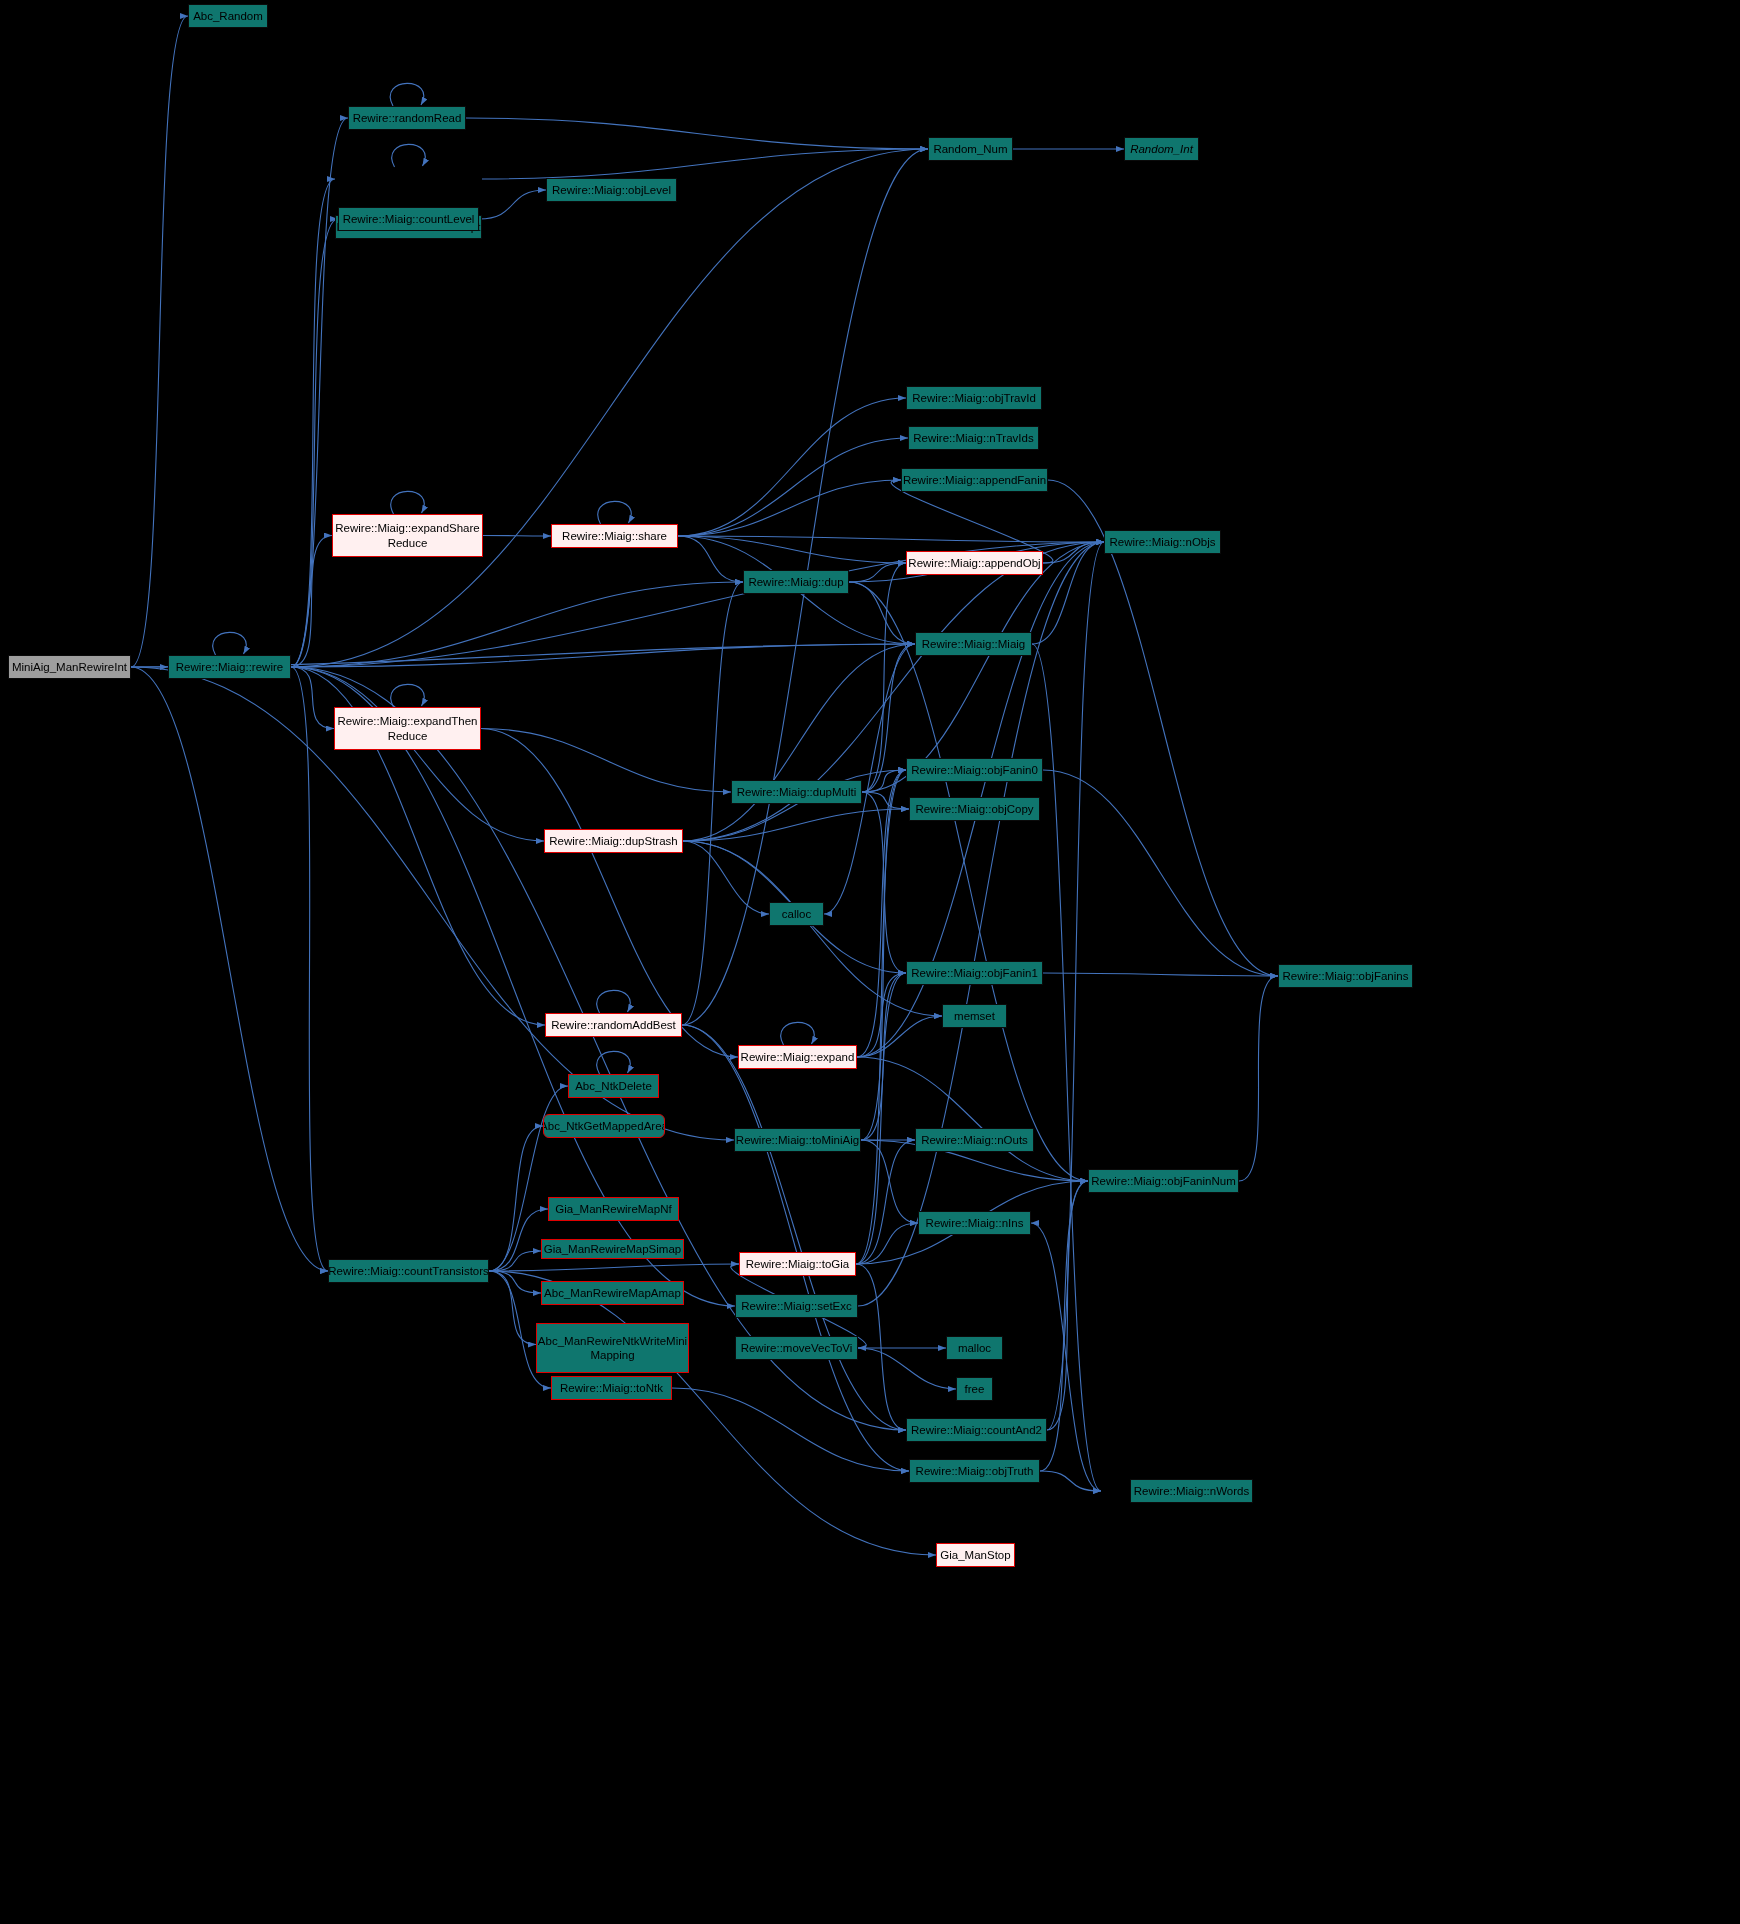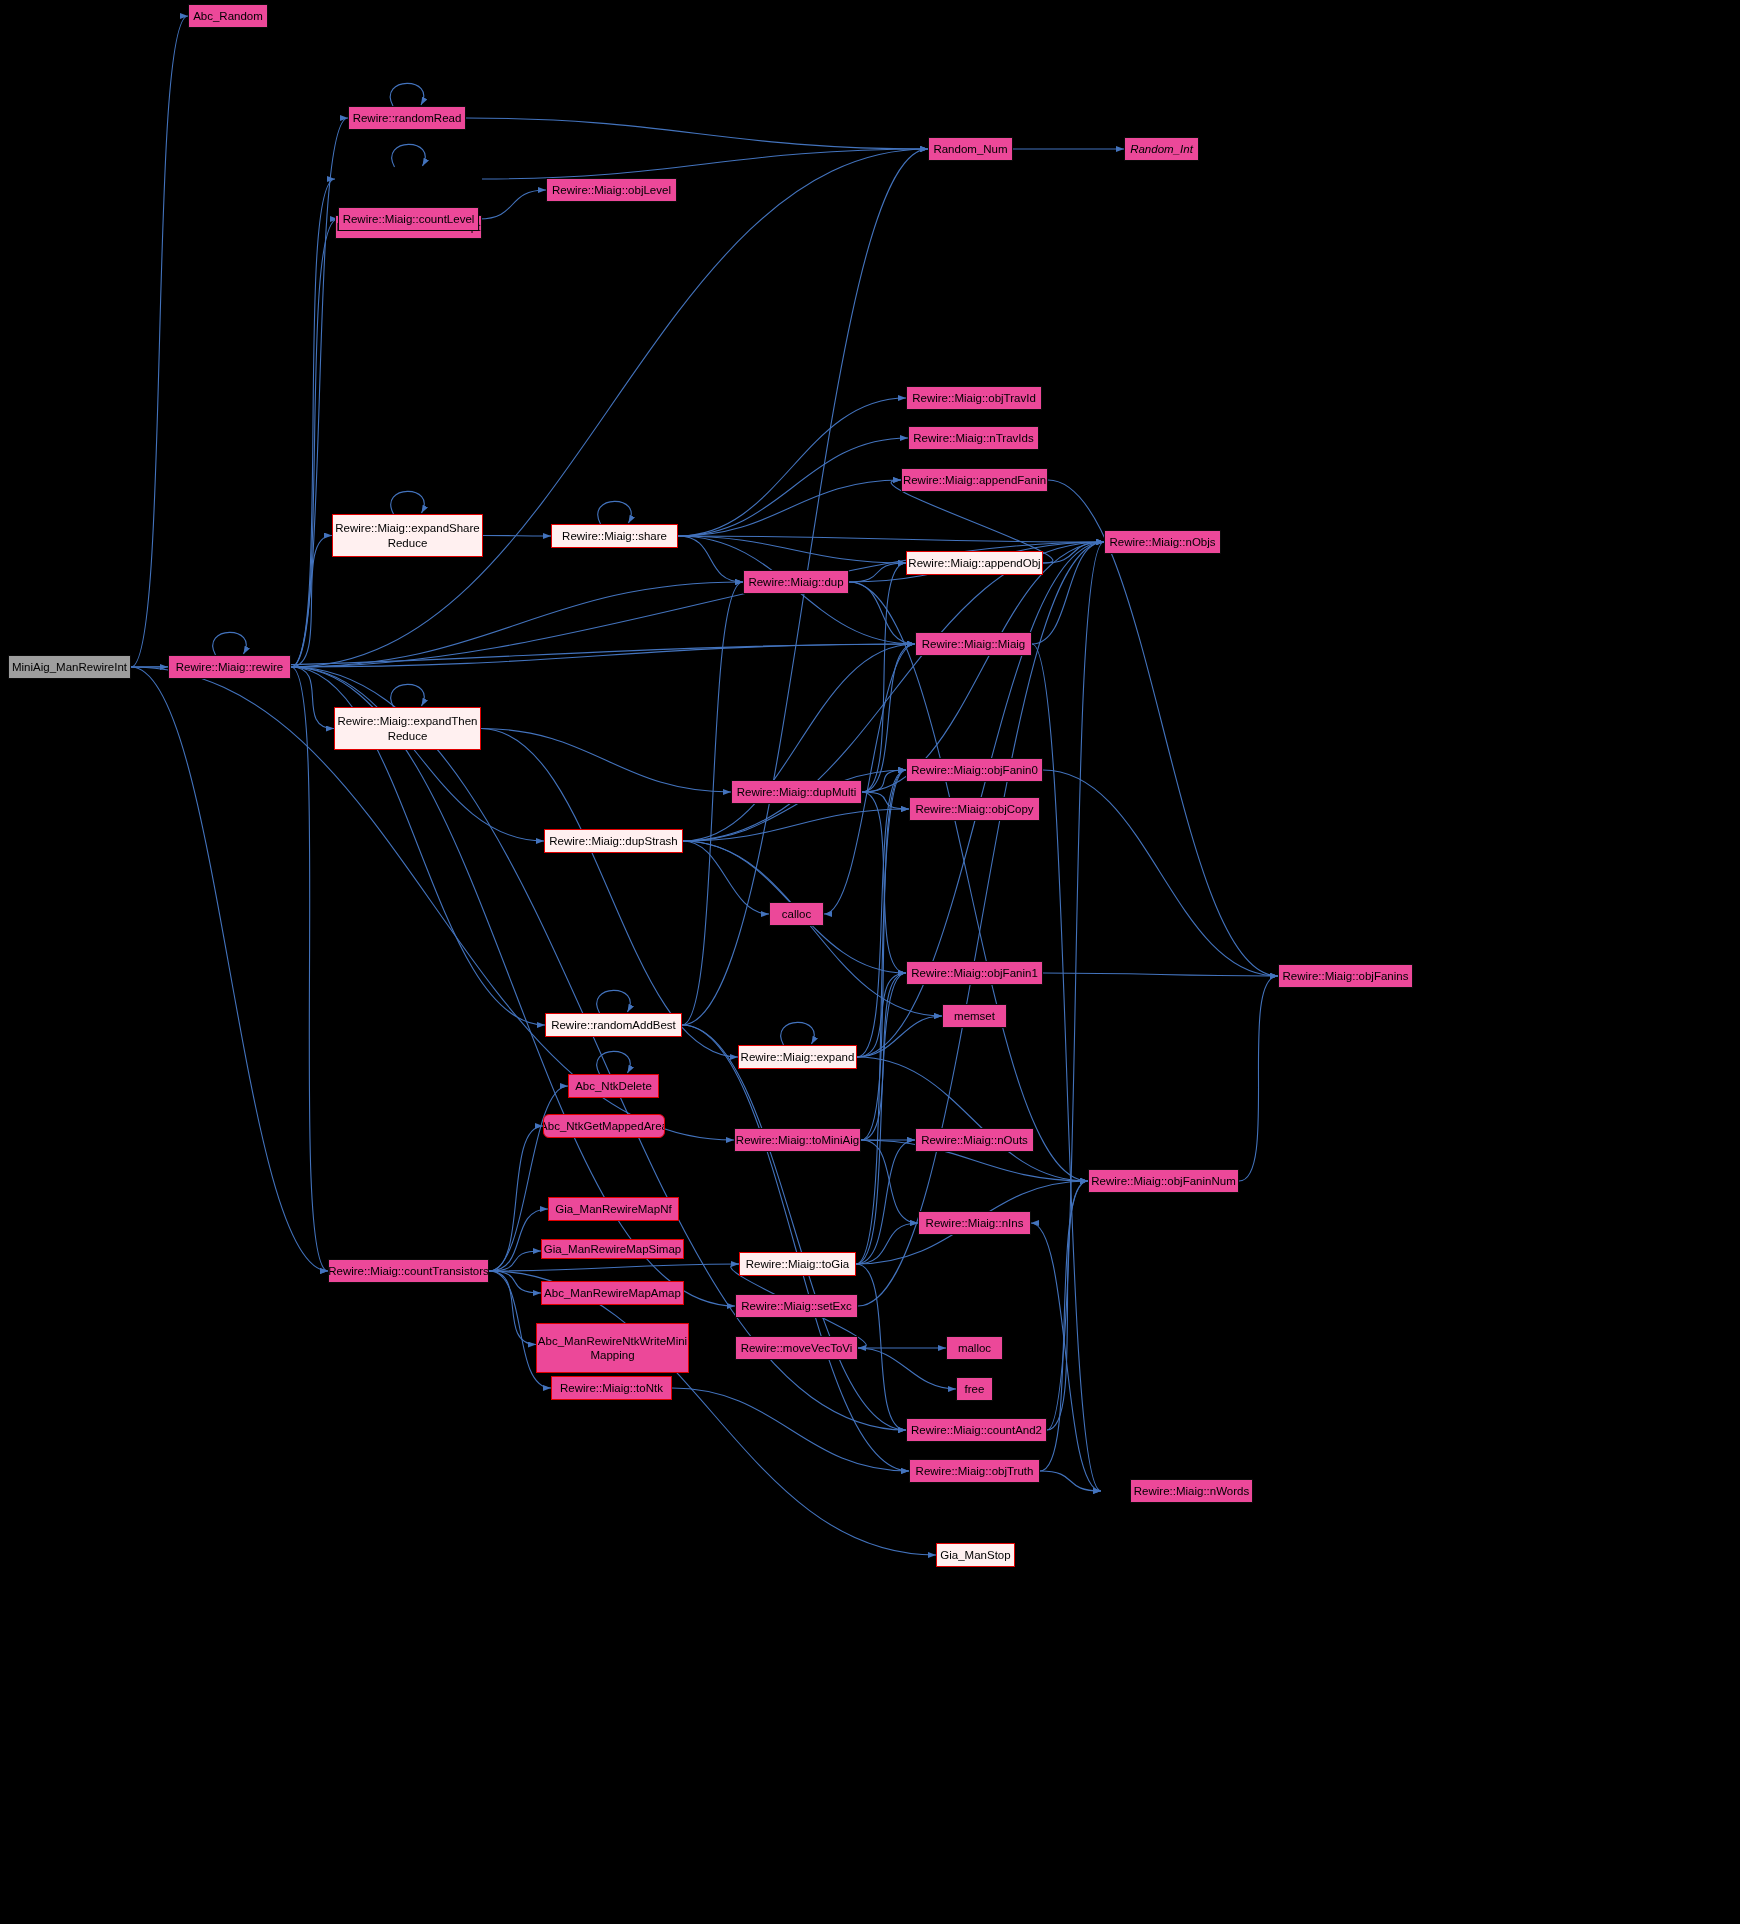--- a/index.html
+++ b/index.html
@@ -25,21 +25,21 @@
   .node {
     position: absolute;
     box-sizing: border-box;
     display: flex;
     align-items: center;
     justify-content: center;
     text-align: center;
     font-size: 11.5px;
     line-height: 1.25;
     color: #000000;
-    background: #ec4899;
+    background: #0f766e;
     border: 1px solid #0a0a0a;
     white-space: pre-line;
     cursor: pointer;
     padding: 1px 2px;
     overflow: hidden;
   }
   .node.current {
     background: #9e9e9e;
     cursor: default;
   }

